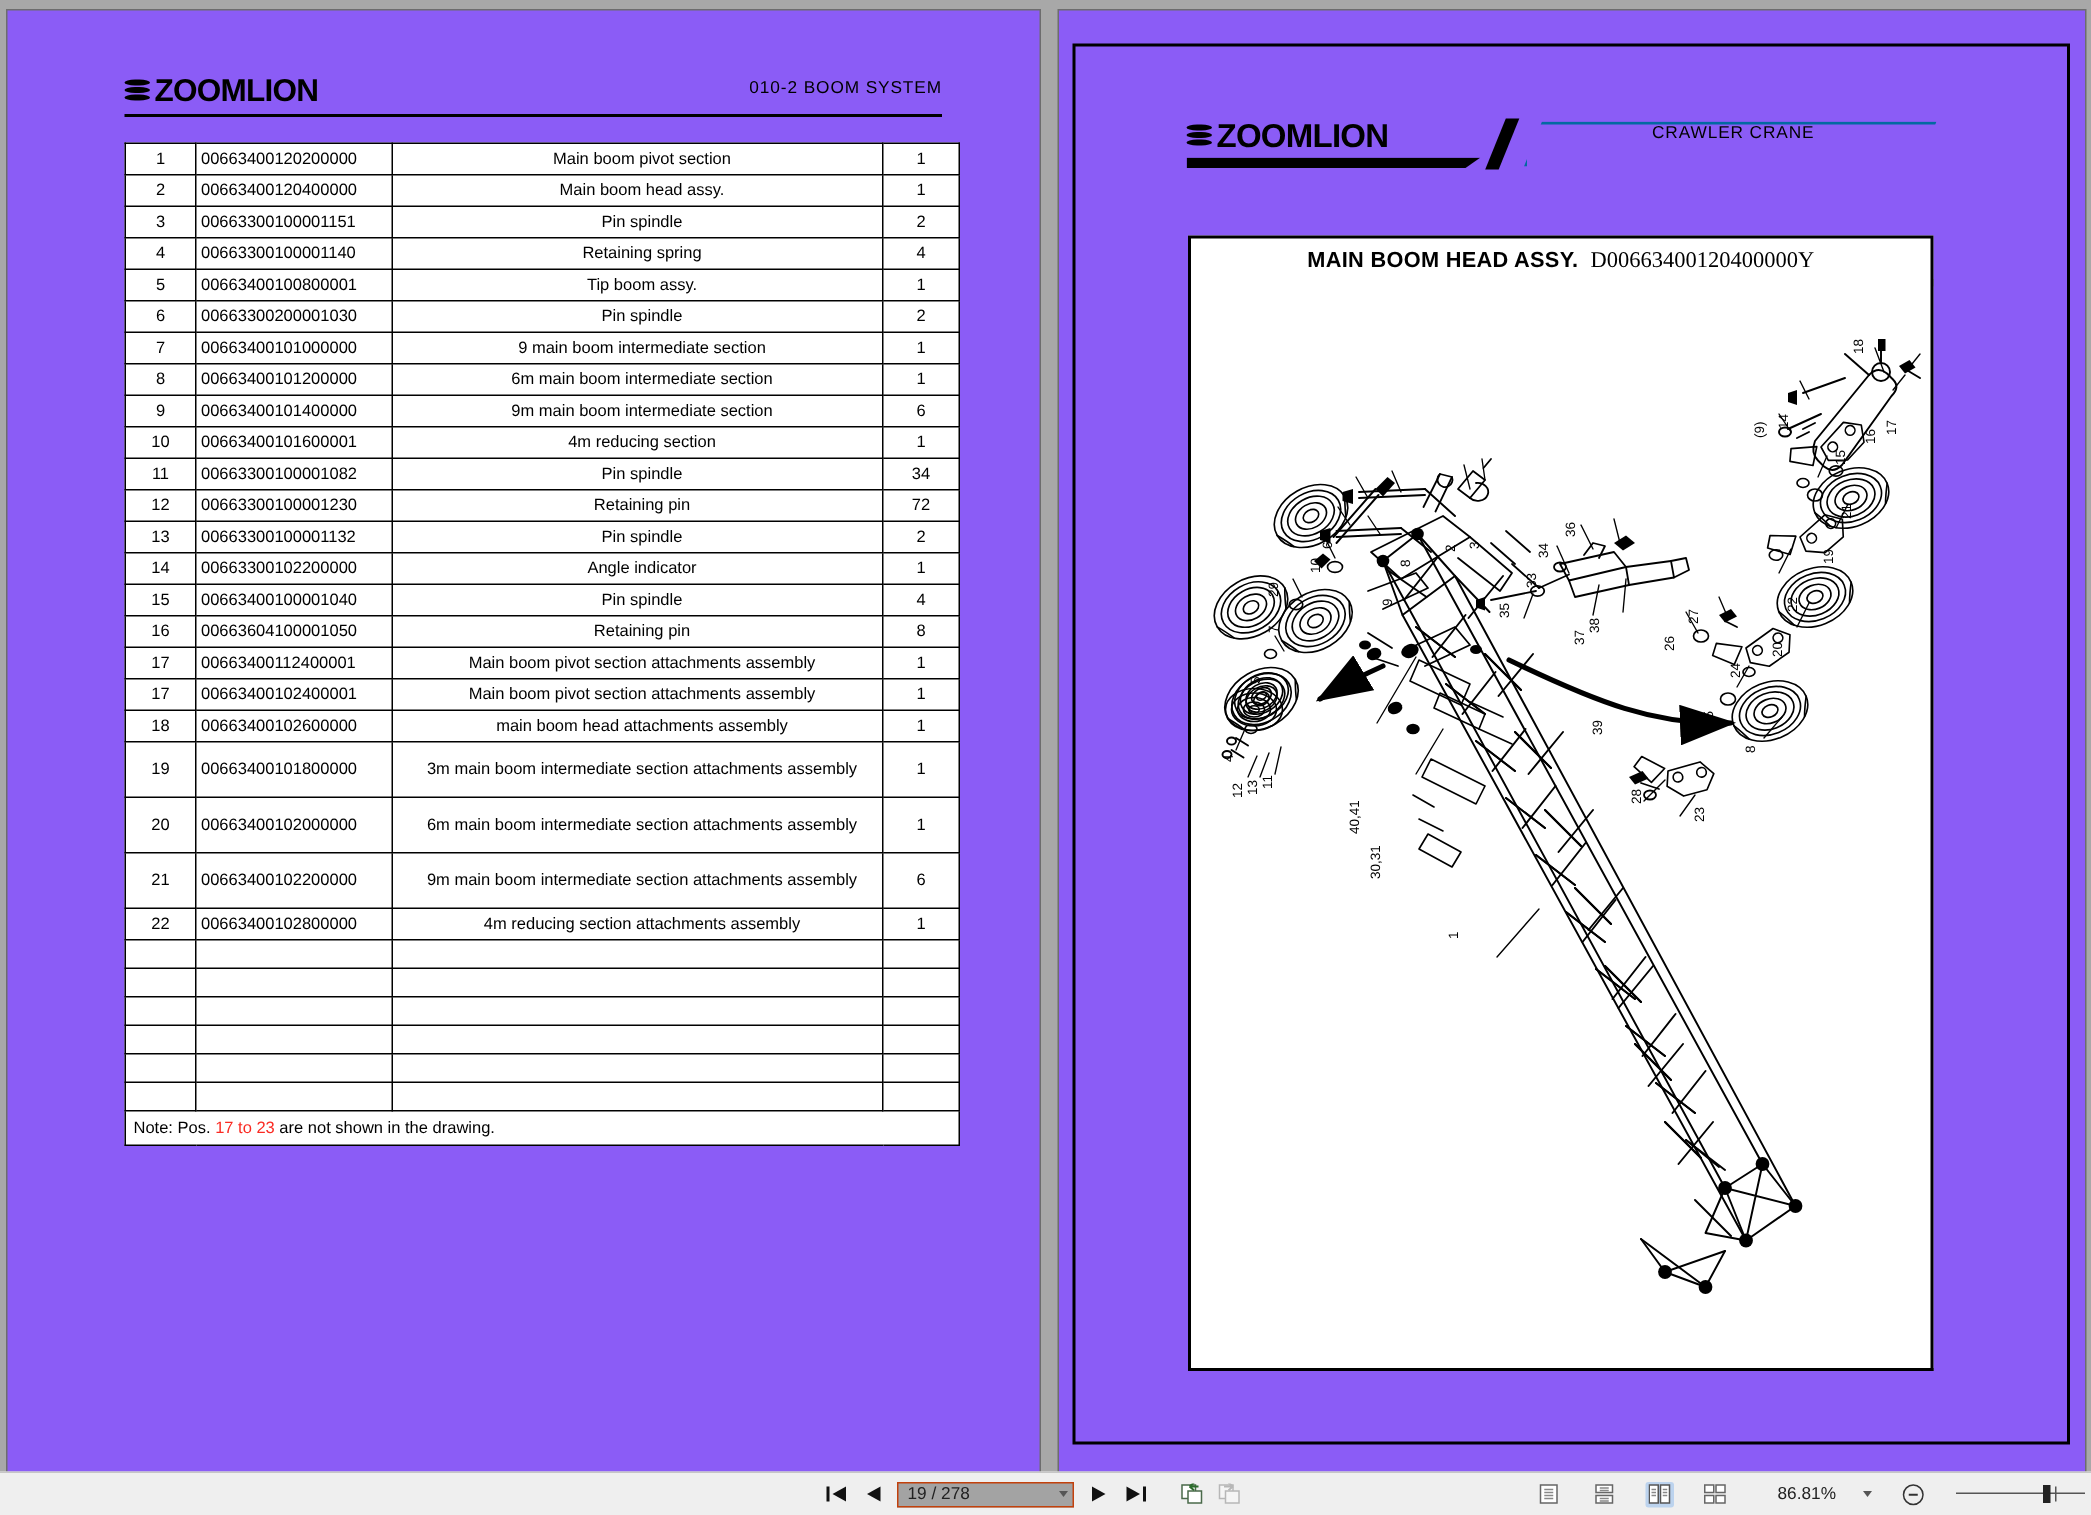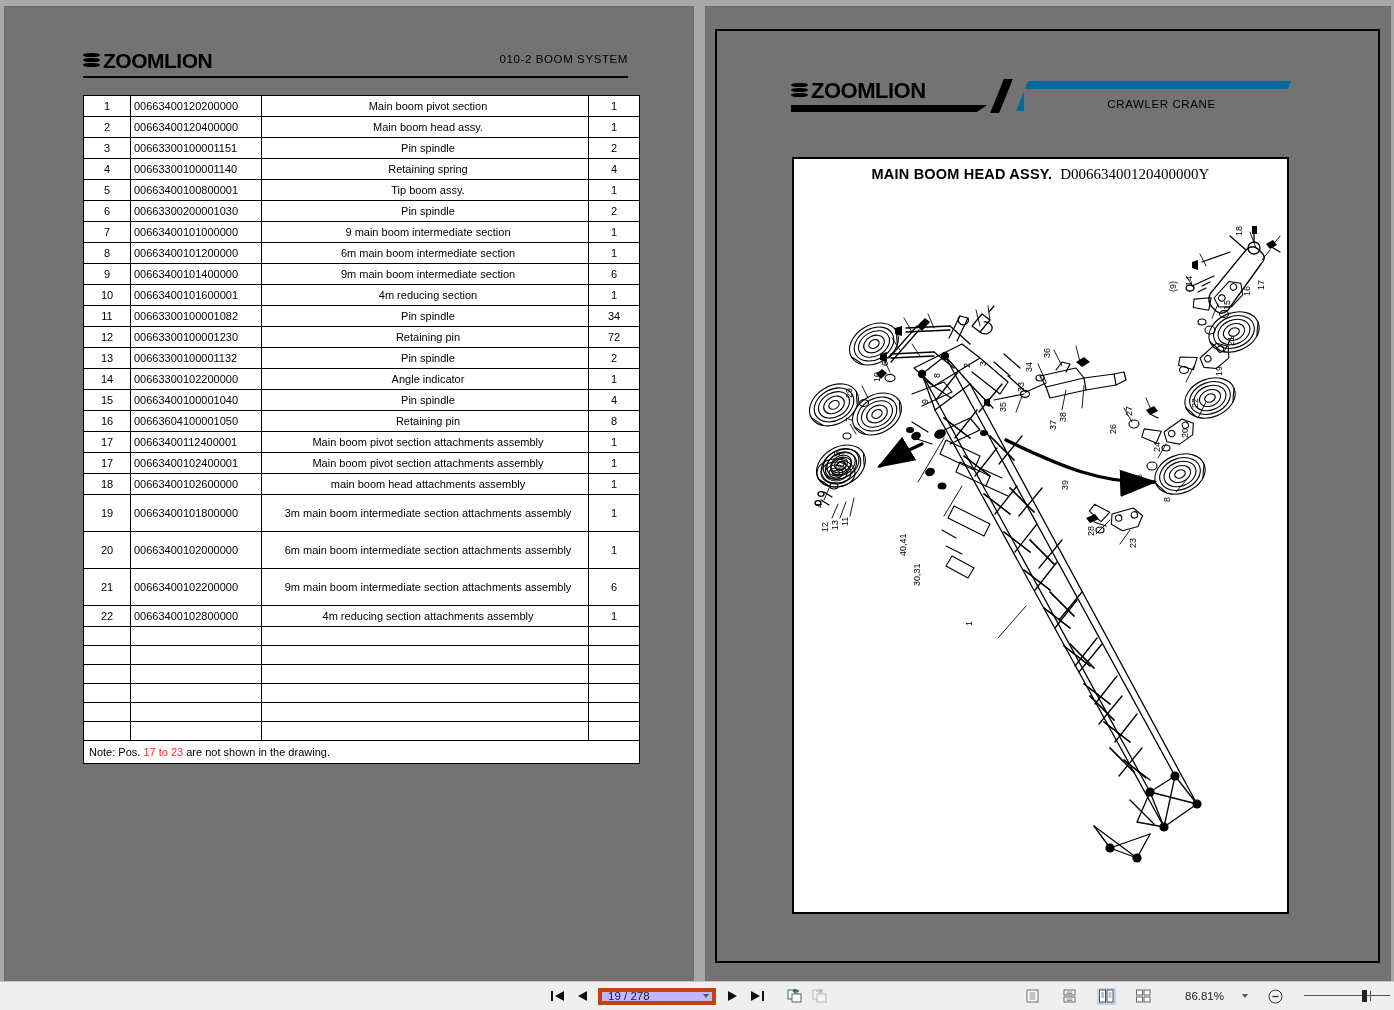--- a/index.html
+++ b/index.html
@@ -7,21 +7,21 @@
   body{
     width:1394px;height:1010px;overflow:hidden;
     background:#a8a8a8;
     font-family:"Liberation Sans", sans-serif;
     -webkit-font-smoothing:antialiased;
   }
   #app{position:relative;width:1394px;height:1010px;}
 
   
   .viewport{position:absolute;left:0;top:0;width:1394px;height:982px;background:#a8a8a8;overflow:hidden;}
-  .page{position:absolute;background:#737373;box-shadow:0 0 0 1px #6d6d6d;}
+  .page{position:absolute;background:#8b5cf6;box-shadow:0 0 0 1px #6d6d6d;}
   .page-left{left:5px;top:7px;width:688px;height:975px;}
   .page-right{left:706px;top:7px;width:684px;height:975px;}
 
   
   .lp{position:absolute;left:0;top:0;width:100%;height:100%;}
   .lp-header{position:absolute;left:78px;top:44px;width:545px;height:30px;}
   .zoomlion-logo{display:flex;align-items:center;gap:3px;position:absolute;left:0;top:0;}
   .zl-mark{width:17px;height:18px;position:relative;}
   .zl-mark i{position:absolute;left:0;width:17px;height:4px;background:#000;border-radius:50%/60%;}
   .zl-mark i:nth-child(1){top:1px;}
@@ -51,37 +51,37 @@
   
   .rp{position:absolute;left:0;top:0;width:100%;height:100%;}
   .rp-frame{position:absolute;left:9px;top:22px;width:661px;height:930px;border:2px solid #000;}
   .rp-logo{position:absolute;left:85px;top:74px;width:400px;height:32px;}
   .rp-zl{position:absolute;left:0;top:0;display:flex;align-items:center;gap:3px;}
   .rp-zl .zl-word{font-size:22px;}
   .rp-bar{position:absolute;left:0;top:24px;width:196px;height:7px;background:#000;
           clip-path:polygon(0 0,196px 0,186px 7px,0 7px);}
   .rp-slash{position:absolute;left:198px;top:-2px;width:34px;height:34px;}
   .rp-slash:before{content:"";position:absolute;left:8px;top:0;width:9px;height:34px;background:#000;transform:skewX(-22deg);}
-  .rp-tagbox{position:absolute;left:225px;top:0;width:275px;height:30px;border:8px solid #0369a1;
-             clip-path:polygon(12px 0,275px 0,263px 30px,0 30px);display:flex;align-items:center;justify-content:center;}
+  .rp-tagbox{position:absolute;left:225px;top:0;width:275px;height:30px;border:2px solid #0369a1;
+             clip-path:polygon(12px 0,275px 0,263px 30px,0 30px);display:flex;align-items:flex-start;justify-content:center;}
   .rp-tagtxt{font-size:11.5px;letter-spacing:0.6px;color:#000;}
   .rp-title{position:absolute;left:86px;top:150px;width:493px;height:30px;border:2px solid #000;
             display:flex;align-items:center;justify-content:center;gap:8px;background:#fff;}
   .rp-title .t1{font-size:14.5px;font-weight:bold;letter-spacing:0.2px;}
   .rp-title .t2{font-family:"Liberation Serif", serif;font-size:15px;}
   .rp-canvasbox{position:absolute;left:86px;top:179px;width:493px;height:726px;border:2px solid #000;border-top:none;overflow:hidden;background:#fff;}
   .rp-canvasbox svg{display:block;}
 
   
   .toolbar{position:absolute;left:0;bottom:0;width:1394px;height:28px;background:#efefef;border-top:1px solid #c6c6c6;
            display:flex;align-items:center;}
   .tb-center{position:absolute;left:548px;top:0;height:28px;display:flex;align-items:center;gap:7px;}
   .tb-right{position:absolute;right:4px;top:0;height:28px;display:flex;align-items:center;gap:18px;}
   .ibtn{width:18px;height:18px;display:flex;align-items:center;justify-content:center;cursor:default;}
-  .pagebox{width:118px;height:17px;border:4px solid #c2410c;background:#c4b5fd;display:flex;align-items:center;
+  .pagebox{width:118px;height:17px;border:1px solid #c2410c;background:#a3a3a3;display:flex;align-items:center;
            justify-content:space-between;padding:0 3px 0 6px;box-sizing:border-box;}
   .pagebox span{font-size:11.5px;color:#222;}
   .caret{width:0;height:0;border-left:3.5px solid transparent;border-right:3.5px solid transparent;border-top:4px solid #555;}
   .vm{width:19px;height:17px;display:flex;align-items:center;justify-content:center;border-radius:2px;}
   .vm.active{background:#bcd3ee;}
   .zoomval{font-size:11.5px;color:#222;margin-left:14px;}
   .slider{position:relative;width:86px;height:12px;margin-left:2px;}
   .slider .track{position:absolute;left:0;top:5px;width:86px;height:1px;background:#555;}
   .slider .knob{position:absolute;left:58px;top:0;width:5px;height:12px;background:#222;}
   .slider .tick{position:absolute;left:66px;top:1px;width:1px;height:10px;background:#555;}

